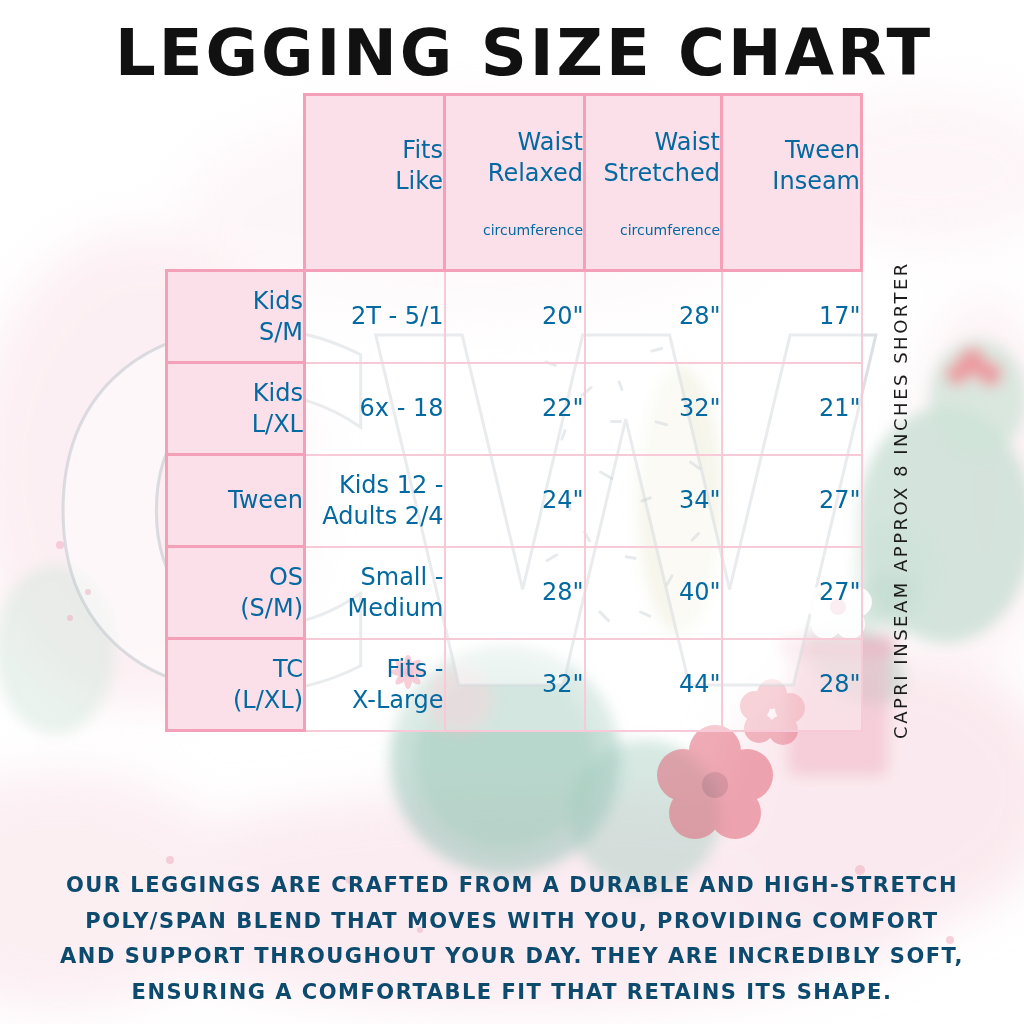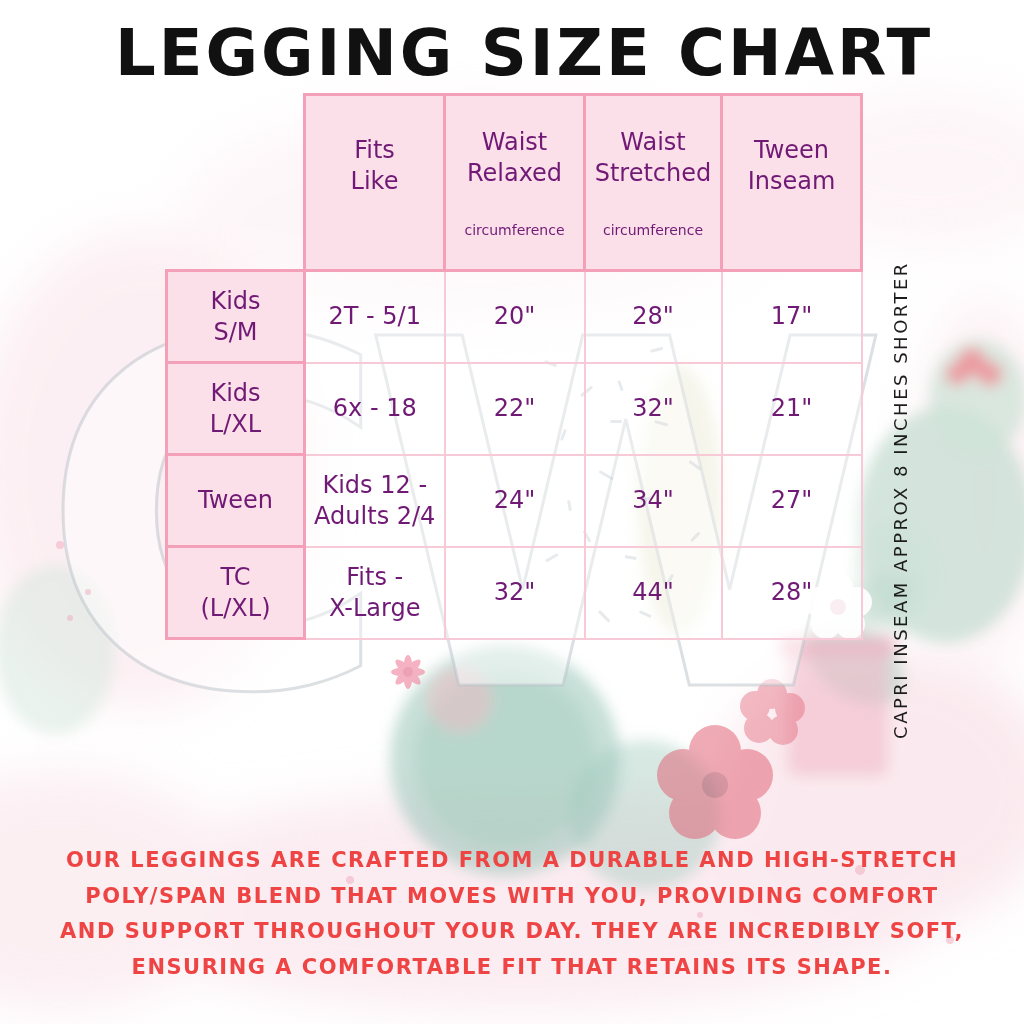--- a/index.html
+++ b/index.html
@@ -23,23 +23,23 @@
     color: #111111; z-index: 2; padding-left: 24px;
   }
   table.size-chart {
     position: absolute; left: 165px; top: 93px;
     border-collapse: collapse; table-layout: fixed;
     z-index: 1;
   }
   table.size-chart td {
     border: 2px solid #f8c9d6;
     background: rgba(255,255,255,0.38);
-    text-align: center; vertical-align: middle;
+    text-align: right; vertical-align: middle;
     white-space: pre-line;
-    font-size: 24px; line-height: 1.3; color: #701a75;
+    font-size: 24px; line-height: 1.3; color: #0369a1;
   }
   table.size-chart tr { height: 92px; }
   table.size-chart tr.header-row { height: 94px; }
   td.corner-cell { border: none !important; background: transparent !important; }
   td.hdr-cell, td.row-hdr-cell {
     background: #fbdfe9 !important;
     border: 3px solid #f4a0b8 !important;
   }
   td.hdr-cell { font-size: 23px; }
   td.row-hdr-cell { font-size: 22px; }
@@ -49,24 +49,24 @@
     left: 645px; top: 487px;
     width: 516px; height: 26px;
     text-align: center;
     transform: rotate(-90deg);
     transform-origin: center center;
     font-size: 18px; letter-spacing: 2.5px;
     color: #1c1c1c; z-index: 1;
     white-space: nowrap;
   }
   .footer-text {
-    position: absolute; left: 0; top: 843px; width: 100%;
+    position: absolute; left: 0; top: 868px; width: 100%;
     text-align: center;
     font-size: 21px; font-weight: bold; letter-spacing: 1.5px;
-    line-height: 1.7; color: #ef4444;
+    line-height: 1.7; color: #0c4a6e;
     white-space: pre-line;
     z-index: 2;
   }
 </style>
 </head>
 <body>
 
 <div class="canvas">
 
   <svg class="watermark" viewBox="0 0 1024 1024" xmlns="http://www.w3.org/2000/svg">
@@ -236,20 +236,29 @@
       </tr>
       <tr>
         <td class="row-hdr-cell">Tween</td>
         <td>Kids 12 -
 Adults 2/4</td>
         <td>24"</td>
         <td>34"</td>
         <td>27"</td>
       </tr>
       <tr>
+        <td class="row-hdr-cell">OS
+(S/M)</td>
+        <td>Small -
+Medium</td>
+        <td>28"</td>
+        <td>40"</td>
+        <td>27"</td>
+      </tr>
+      <tr>
         <td class="row-hdr-cell">TC
 (L/XL)</td>
         <td>Fits -
 X-Large</td>
         <td>32"</td>
         <td>44"</td>
         <td>28"</td>
       </tr>
     </tbody>
   </table>

